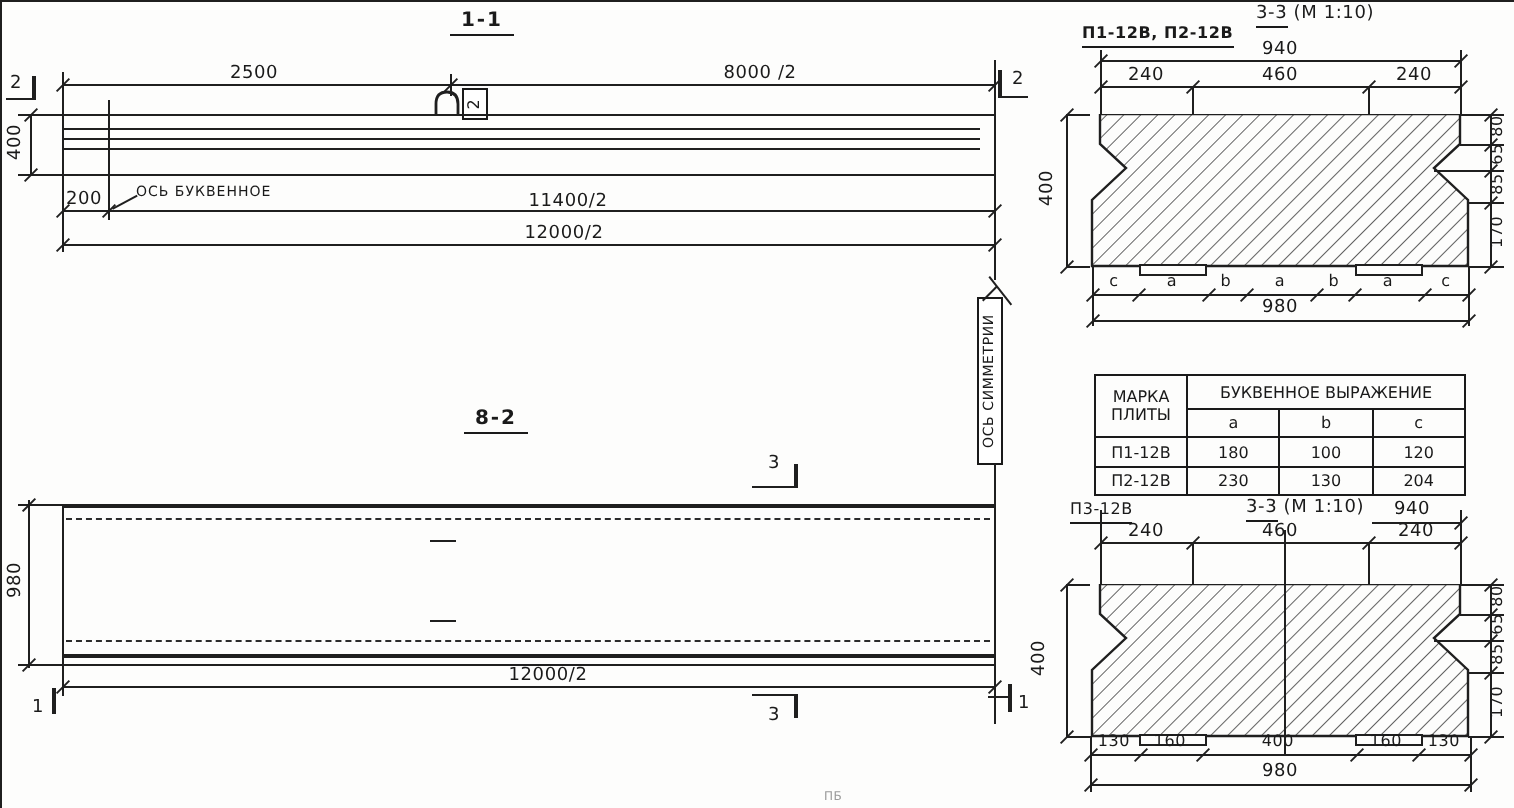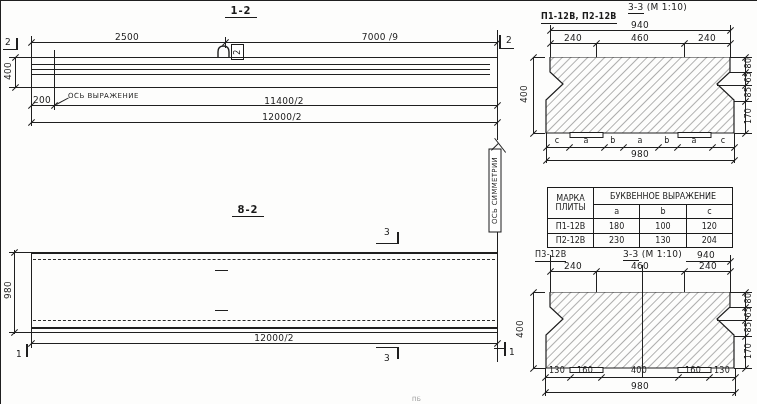--- a/index.html
+++ b/index.html
@@ -19,28 +19,28 @@
   table.vals{position:absolute;border-collapse:collapse;table-layout:fixed;background:#fdfdfc;}
   table.vals td{border:1px solid #1a1a1a;font-size:8px;line-height:9px;text-align:center;
                 padding:0;vertical-align:middle;font-family:"DejaVu Sans",sans-serif;color:#1a1a1a;}
   .faint{color:#9a9a9a;font-size:6px;}
 </style>
 </head>
 <body>
 
 <div id="canvas">
 
-  <div class="lab t u" style="left:225px;top:6px;width:32px;">1-2</div>
+  <div class="lab t u" style="left:225px;top:6px;width:32px;">1-1</div>
   <div class="lab" style="left:105px;top:32px;width:44px;">2500</div>
-  <div class="lab" style="left:352px;top:32px;width:56px;">7000 /9</div>
+  <div class="lab" style="left:352px;top:32px;width:56px;">8000 /2</div>
   <div class="lab" style="left:3px;top:37px;width:10px;">2</div>
   <div class="lab" style="left:504px;top:35px;width:10px;">2</div>
   <div class="lab rv" style="left:-5px;top:66px;width:26px;">400</div>
   <div class="lab" style="left:30px;top:95px;width:24px;">200</div>
-  <div class="lab s7" style="left:68px;top:91px;">ОСЬ ВЫРАЖЕНИЕ</div>
+  <div class="lab s7" style="left:68px;top:91px;">ОСЬ БУКВЕННОЕ</div>
   <div class="lab" style="left:262px;top:96px;width:44px;">11400/2</div>
   <div class="lab" style="left:258px;top:112px;width:48px;">12000/2</div>
 
   <svg class="abs" style="left:215px;top:44px;" width="17" height="14">
     <path d="M3,14 V8 Q3,2 8.5,2 Q14,2 14,8 V14" fill="none" stroke="#1f1f1f" stroke-width="1.4"></path>
   </svg>
   <div class="box abs" style="left:231px;top:44px;width:11px;height:14px;">
     <span class="lab rv s8" style="left:1px;top:2px;width:9px;">2</span>
   </div>
 

